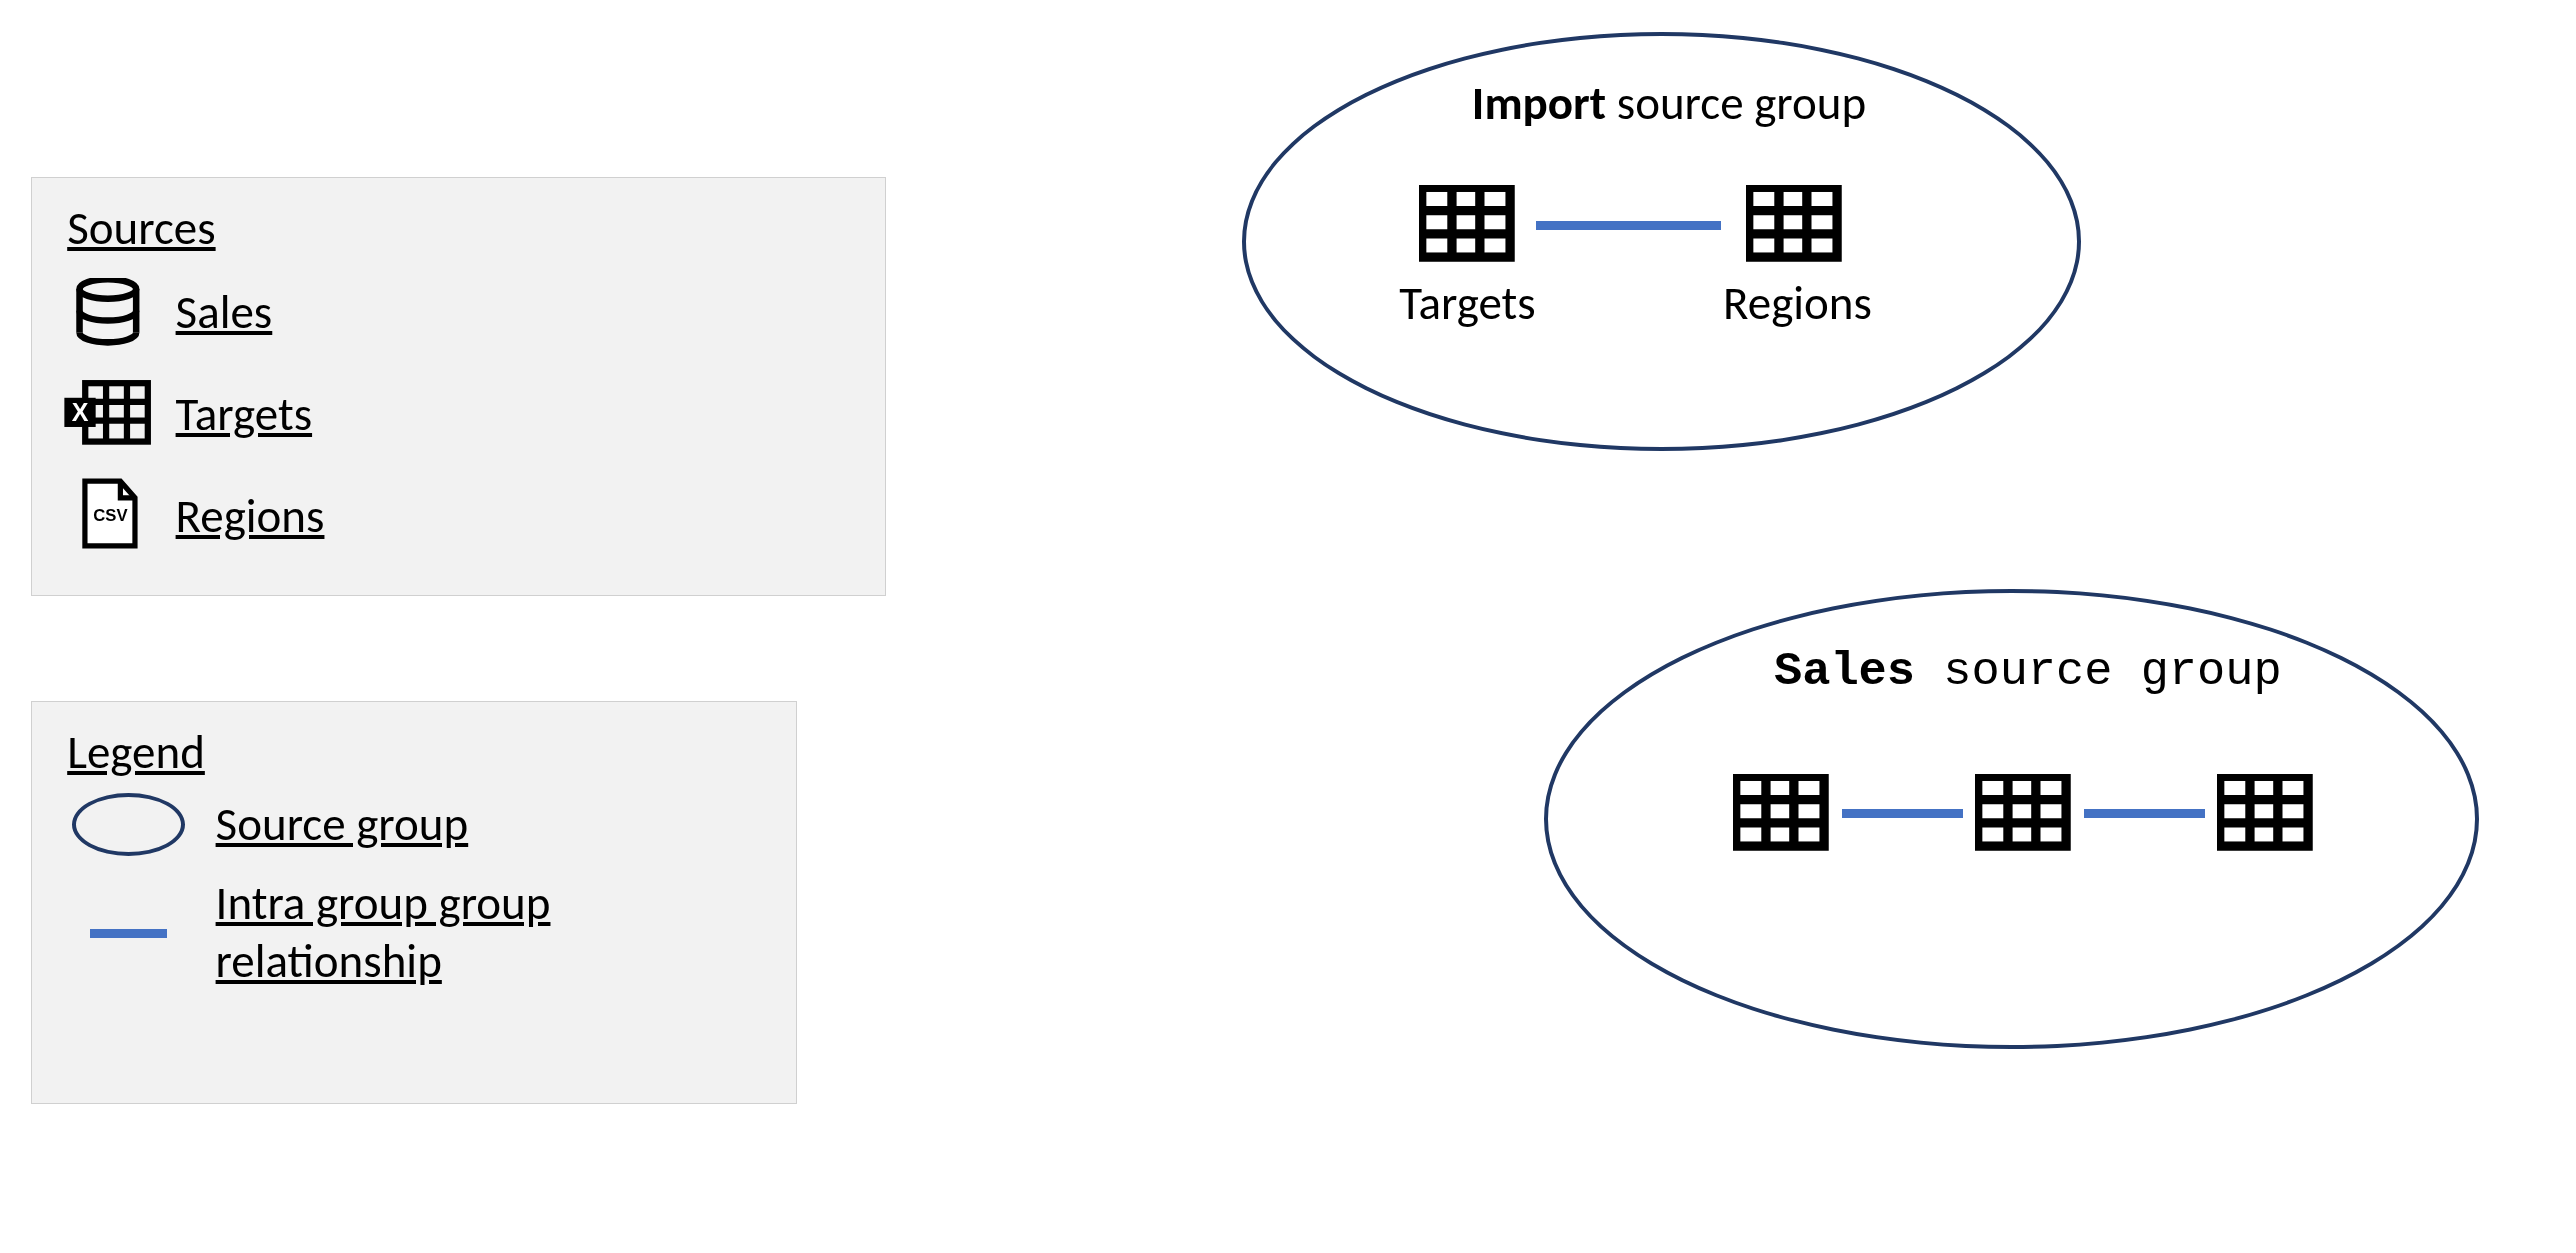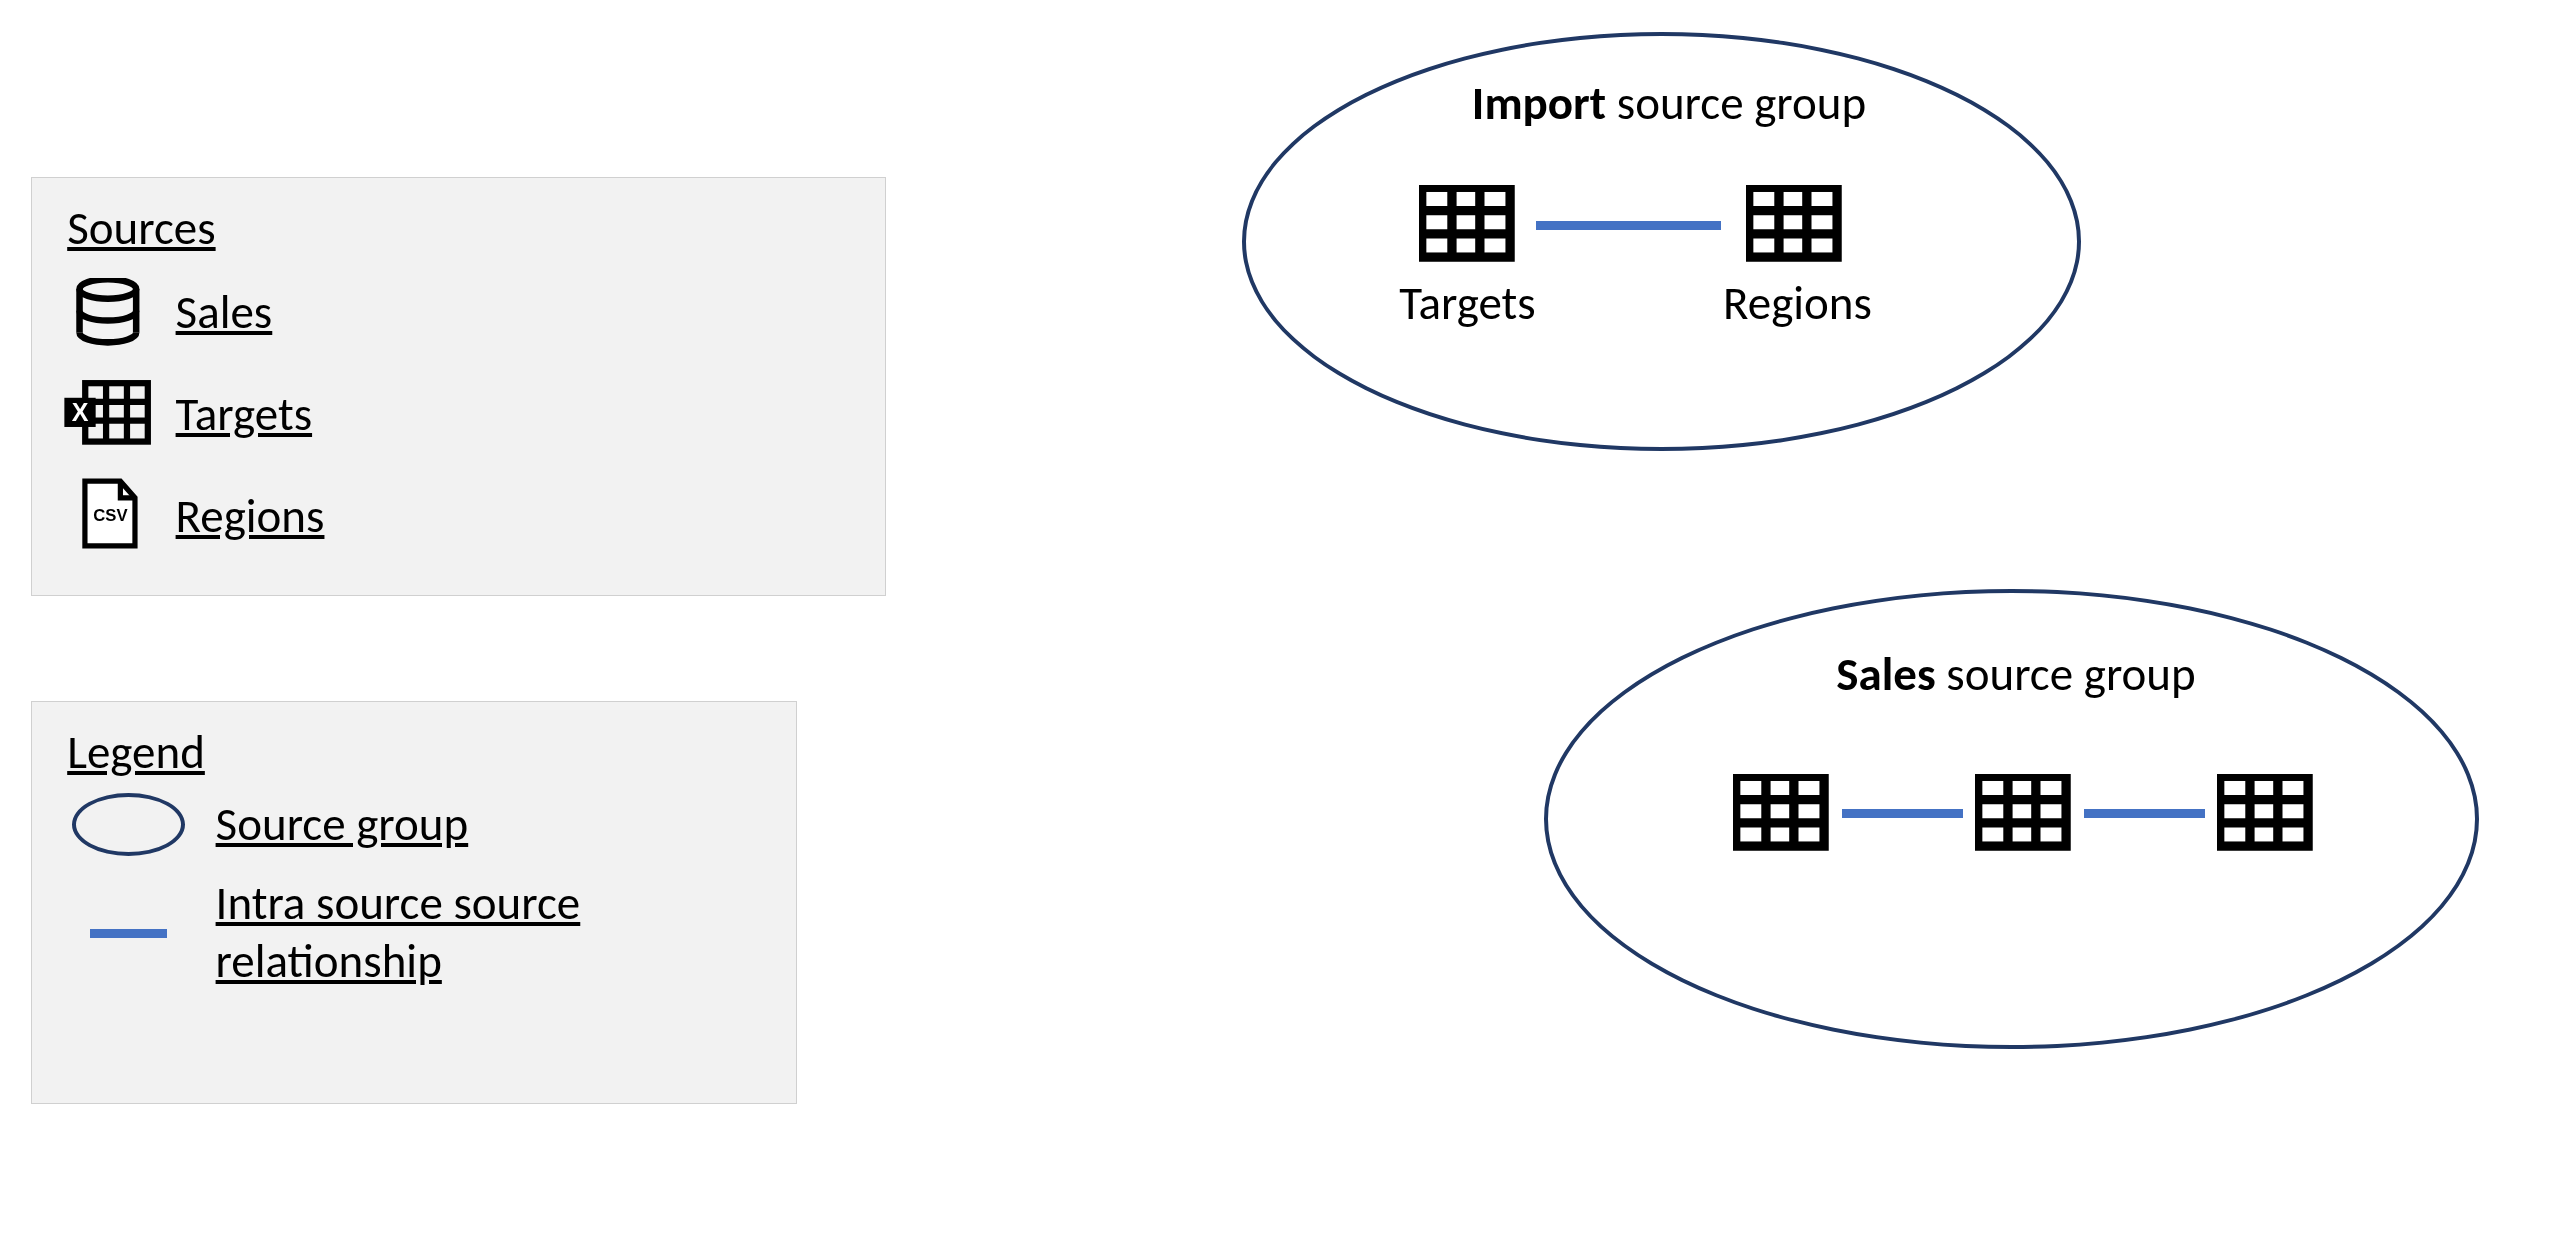--- a/index.html
+++ b/index.html
@@ -176,21 +176,21 @@
         <span class="legend-ellipse"></span>
       </span>
       <span class="label">Source group</span>
     </div>
 
 
     <div class="row">
       <span class="icon-slot-sm" style="width:129px;flex:0 0 129px;">
         <span class="legend-line"></span>
       </span>
-      <span class="label">Intra source source relationship</span>
+      <span class="label">Intra group group relationship</span>
     </div>
   </div>
 
   <div class="big-ellipse" style="left:1242px; top:32px; width:839px; height:419px;"></div>
 
   <div class="group-label" style="left:1411px; top:74px; width:516px;">
     <b>Import</b><span> source group</span>
   </div>
 
   <div class="table-glyph" style="left:1419px; top:185px;">
@@ -204,21 +204,21 @@
 
   <div class="table-glyph" style="left:1746px; top:185px;">
     <svg width="97" height="77" viewBox="0 0 120 96">
         <use href="#icon-table" transform="scale(1.45)"></use>
       </svg>
   </div>
   <div class="table-caption" style="left:1705px; top:274px; width:185px;">Regions</div>
 
   <div class="big-ellipse" style="left:1544px; top:589px; width:935px; height:460px;"></div>
 
-  <div class="group-label" style="left:1774px; top:645px; width:484px;">
+  <div class="group-label" style="left:1774px; top:645px; width:484px;font-family:Liberation Mono, monospace;">
     <b>Sales</b><span> source group</span>
   </div>
 
   <div class="table-glyph" style="left:1733px; top:774px;">
     <svg width="97" height="77" viewBox="0 0 120 96">
         <use href="#icon-table" transform="scale(1.45)"></use>
       </svg>
   </div>
   <div class="conn-line" style="left:1842px; top:809px; width:121px;"></div>
   <div class="table-glyph" style="left:1975px; top:774px;">

